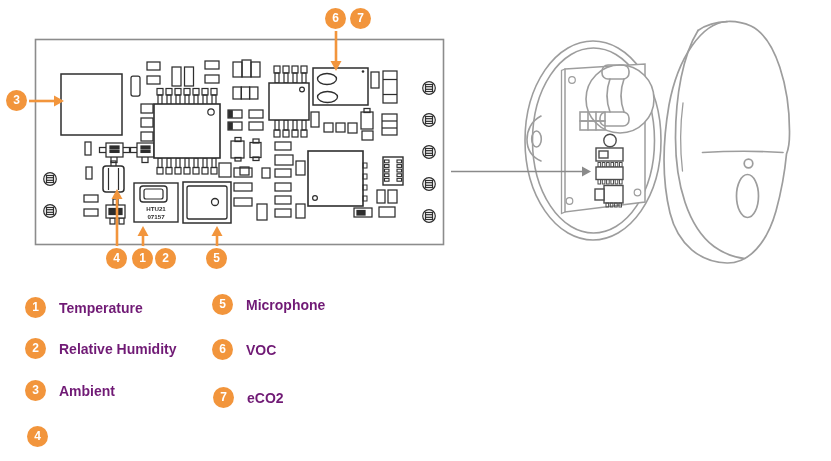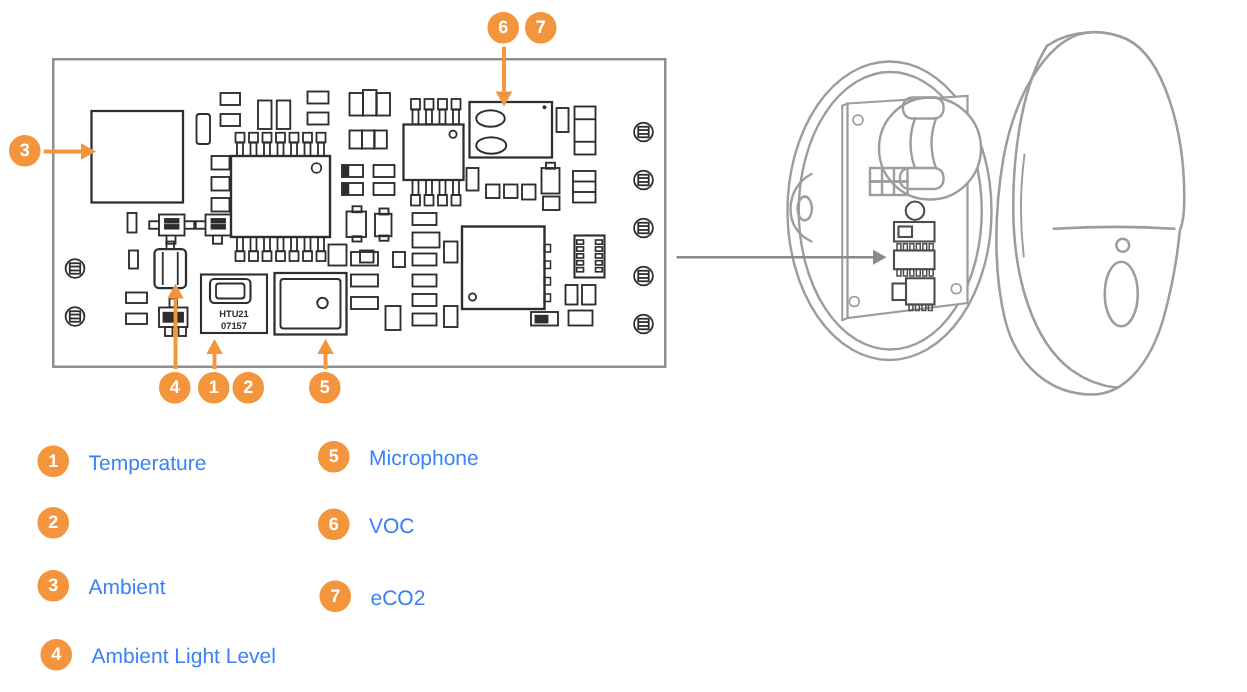--- a/index.html
+++ b/index.html
@@ -5,21 +5,21 @@
   html,body{margin:0;padding:0;background:#ffffff;}
   .stage{position:relative;width:831px;height:461px;background:#fff;overflow:hidden;
          font-family:"Liberation Sans",sans-serif;}
   .stage svg{position:absolute;left:0;top:0;}
   .badge{position:absolute;width:21px;height:21px;border-radius:50%;
          background:#F2953C;color:#fff;font-weight:bold;font-size:12px;line-height:21px;
          text-align:center;box-shadow:0 0 0 2px #fff;}
   .legend-row{position:absolute;display:flex;align-items:center;gap:13px;}
   .legend-row .lbadge{width:21px;height:21px;border-radius:50%;background:#F2953C;color:#fff;
          font-weight:bold;font-size:12px;line-height:21px;text-align:center;flex:0 0 auto;}
-  .legend-label{font-size:14px;color:#3b82f6;white-space:nowrap;}
+  .legend-label{font-size:14px;color:#701a75;white-space:nowrap;font-weight:bold;}
   text.mark{font-family:"Liberation Sans",sans-serif;font-size:6.2px;font-weight:bold;fill:#2E2E2E;text-anchor:middle;}
 </style>
 </head>
 <body>
 
 <div class="stage">
 
 <svg width="831" height="461" viewBox="0 0 831 461">
 
   <g>
@@ -373,28 +373,28 @@
 <div class="badge" style="left:132px;top:248px">1</div>
 <div class="badge" style="left:155px;top:248px">2</div>
 <div class="badge" style="left:206px;top:248px">5</div>
 
 <div class="legend-row" style="left:25px;top:297px">
   <span class="lbadge">1</span>
   <span class="legend-label">Temperature</span>
 </div>
 <div class="legend-row" style="left:25px;top:338px">
   <span class="lbadge">2</span>
+  <span class="legend-label">Relative Humidity</span>
 </div>
 <div class="legend-row" style="left:25px;top:380px">
   <span class="lbadge">3</span>
   <span class="legend-label">Ambient</span>
 </div>
 <div class="legend-row" style="left:27px;top:426px">
   <span class="lbadge">4</span>
-  <span class="legend-label">Ambient Light Level</span>
 </div>
 <div class="legend-row" style="left:212px;top:294px">
   <span class="lbadge">5</span>
   <span class="legend-label">Microphone</span>
 </div>
 <div class="legend-row" style="left:212px;top:339px">
   <span class="lbadge">6</span>
   <span class="legend-label">VOC</span>
 </div>
 <div class="legend-row" style="left:213px;top:387px">

